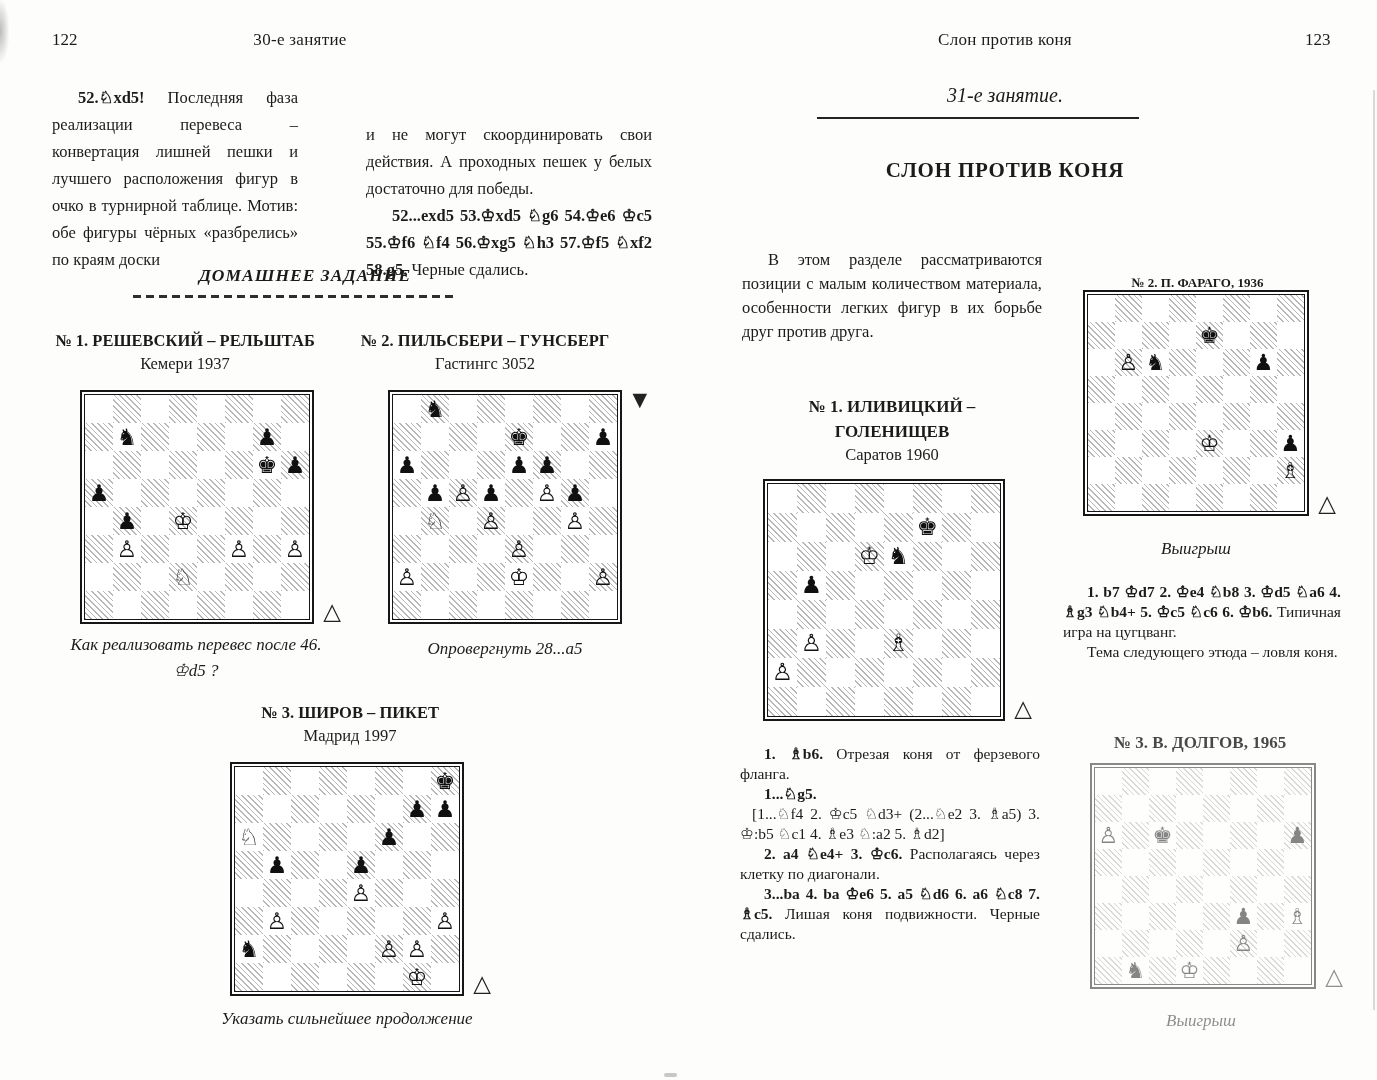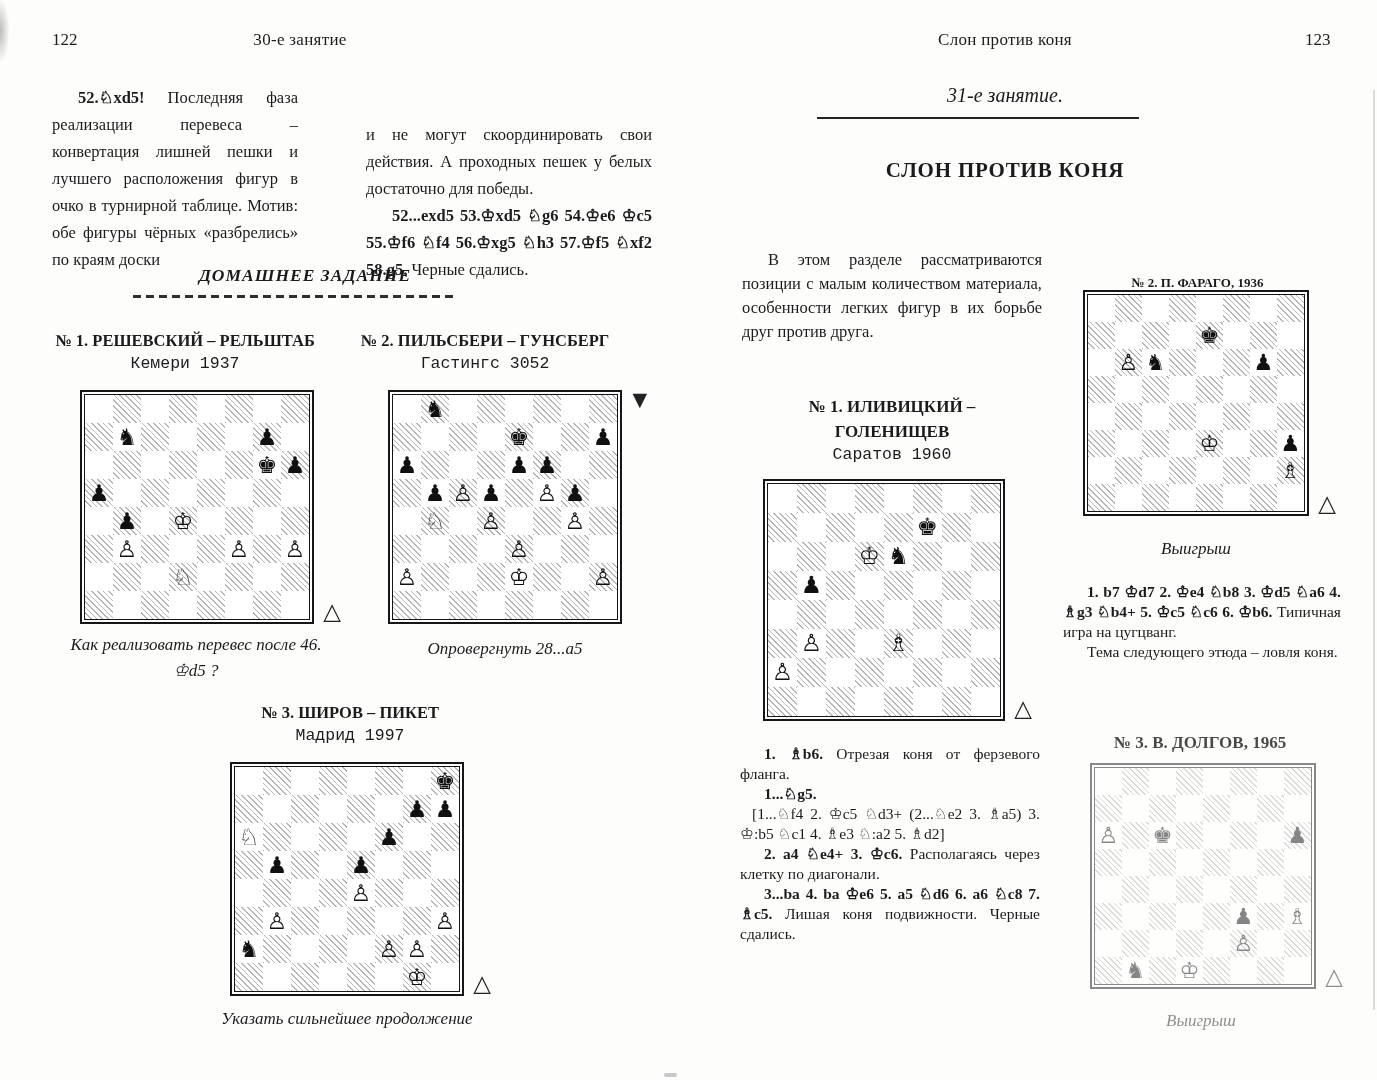--- a/index.html
+++ b/index.html
@@ -11,21 +11,21 @@
   .abs{position:absolute;}
   
   .runhead{font-size:17px;letter-spacing:.3px;}
   .pagenum{font-size:17px;}
   .bodytext{font-size:16.5px;line-height:27px;text-align:justify;}
   .bodytext p{margin:0;text-indent:26px;}
   .mv{font-weight:bold;}
   .homework{font-style:italic;font-weight:bold;font-size:17.5px;letter-spacing:1px;text-align:center;}
   .dashline{height:2.5px;background:repeating-linear-gradient(90deg,#2e2e2e 0 8px,transparent 8px 13px);}
   .gametitle{font-weight:bold;font-size:16.5px;text-align:center;line-height:25px;}
-  .gamesub{font-size:16.5px;text-align:center;margin-top:1px;font-family:Liberation Mono, monospace;}
+  .gamesub{font-size:16.5px;text-align:center;margin-top:1px;}
   .caption{font-style:italic;font-size:17px;text-align:center;line-height:26px;}
   .lesson{font-style:italic;font-size:20px;text-align:center;}
   .rule{height:2px;background:#232323;}
   .chapter{font-weight:bold;font-size:21px;letter-spacing:.8px;text-align:center;}
   .smalltext{font-size:15.5px;line-height:20px;text-align:justify;}
   .smalltext p{margin:0;text-indent:24px;}
   .smalltext p.brk{text-indent:12px;}
   .faded{opacity:.5;}
   .semifaded{opacity:.8;}
   

